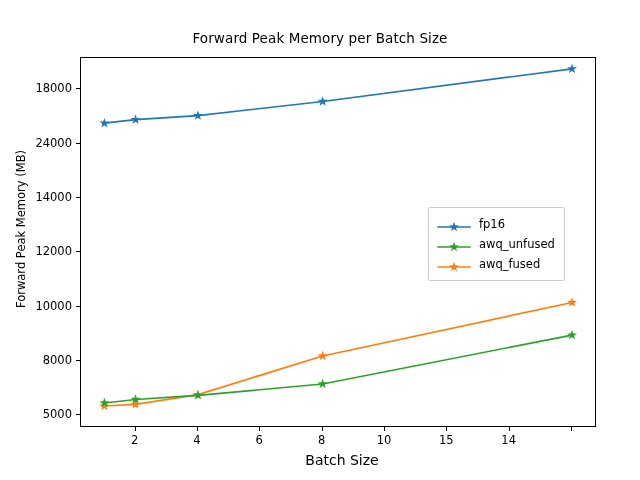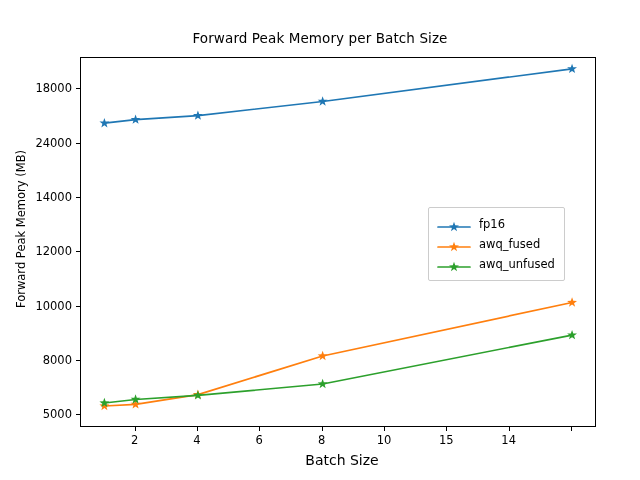--- a/index.html
+++ b/index.html
@@ -243,27 +243,27 @@
   <div id="legend">
       <div class="legend-row">
         <span class="legend-swatch"><svg width="34" height="12" viewBox="0 0 34 12">
             <line x1="1" y1="6" x2="33" y2="6" stroke="#1f77b4" stroke-width="1.7" stroke-linecap="round"></line>
             <path d="M17.00,0.80 L18.23,4.30 L21.95,4.39 L19.00,6.65 L20.06,10.21 L17.00,8.10 L13.94,10.21 L15.00,6.65 L12.05,4.39 L15.77,4.30 Z" fill="#1f77b4"></path>
           </svg></span>
         <span class="legend-text">fp16</span>
       </div>
       <div class="legend-row">
         <span class="legend-swatch"><svg width="34" height="12" viewBox="0 0 34 12">
+            <line x1="1" y1="6" x2="33" y2="6" stroke="#2ca02c" stroke-width="1.7" stroke-linecap="round"></line>
+            <path d="M17.00,0.80 L18.23,4.30 L21.95,4.39 L19.00,6.65 L20.06,10.21 L17.00,8.10 L13.94,10.21 L15.00,6.65 L12.05,4.39 L15.77,4.30 Z" fill="#2ca02c"></path>
+          </svg></span>
+        <span class="legend-text">awq_unfused</span>
+      </div>
+      <div class="legend-row">
+        <span class="legend-swatch"><svg width="34" height="12" viewBox="0 0 34 12">
             <line x1="1" y1="6" x2="33" y2="6" stroke="#ff7f0e" stroke-width="1.7" stroke-linecap="round"></line>
             <path d="M17.00,0.80 L18.23,4.30 L21.95,4.39 L19.00,6.65 L20.06,10.21 L17.00,8.10 L13.94,10.21 L15.00,6.65 L12.05,4.39 L15.77,4.30 Z" fill="#ff7f0e"></path>
           </svg></span>
         <span class="legend-text">awq_fused</span>
       </div>
-      <div class="legend-row">
-        <span class="legend-swatch"><svg width="34" height="12" viewBox="0 0 34 12">
-            <line x1="1" y1="6" x2="33" y2="6" stroke="#2ca02c" stroke-width="1.7" stroke-linecap="round"></line>
-            <path d="M17.00,0.80 L18.23,4.30 L21.95,4.39 L19.00,6.65 L20.06,10.21 L17.00,8.10 L13.94,10.21 L15.00,6.65 L12.05,4.39 L15.77,4.30 Z" fill="#2ca02c"></path>
-          </svg></span>
-        <span class="legend-text">awq_unfused</span>
-      </div>
     </div>
 
 </div>
 
 </body></html>

